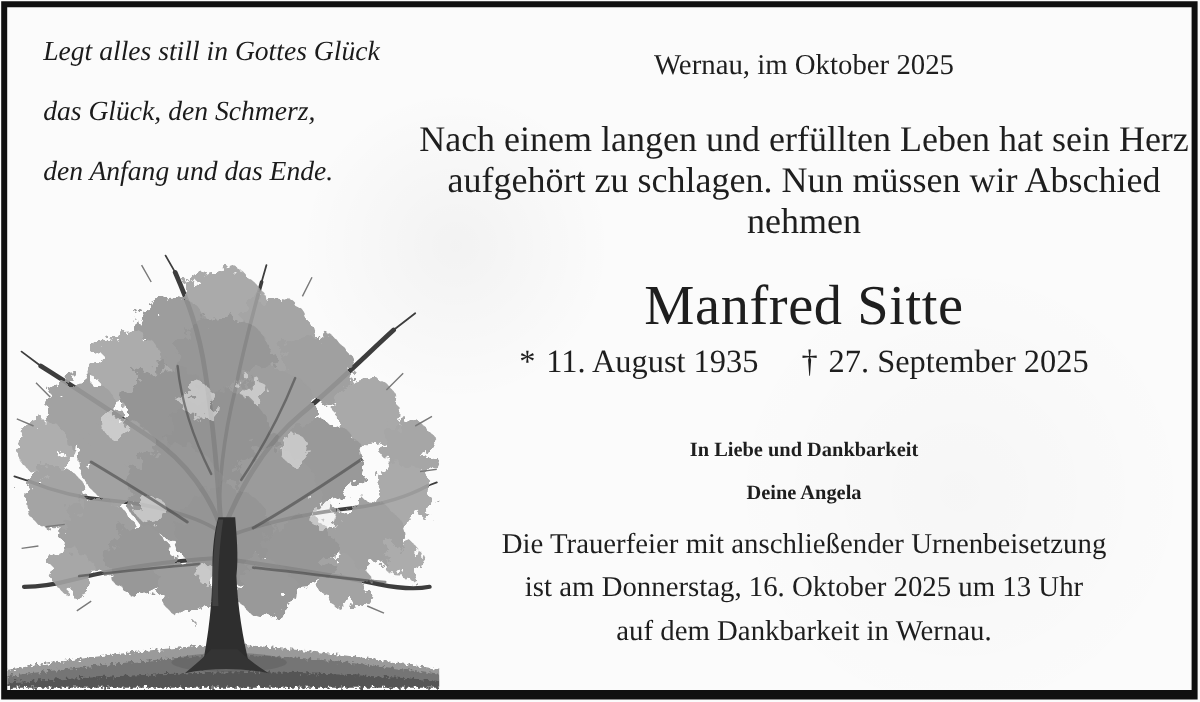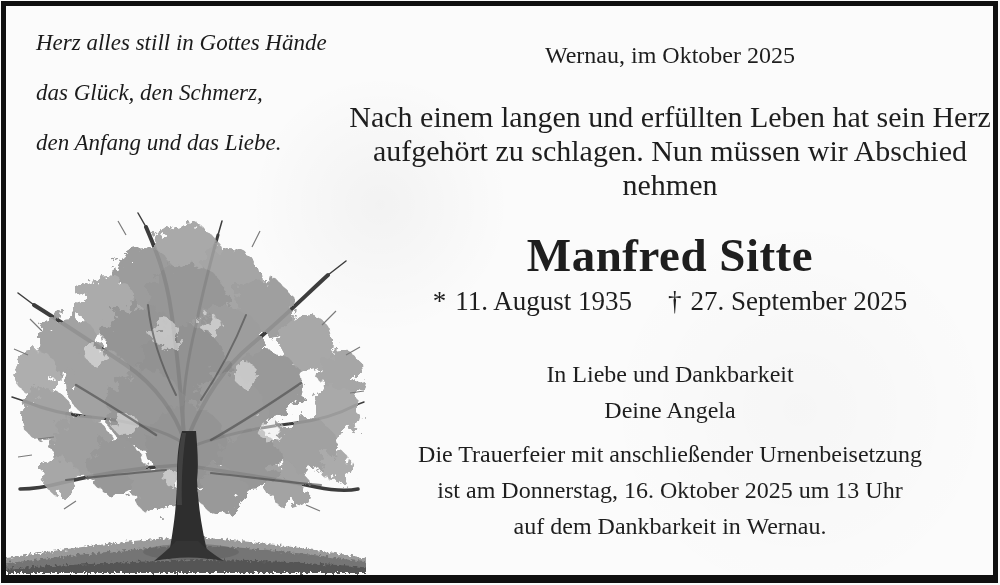--- a/index.html
+++ b/index.html
@@ -28,42 +28,42 @@
     font-style:italic;font-size:23px;line-height:50px;
     color:#1b1b1b;
   }
   
   .col{
     position:absolute;left:348px;top:16px;width:644px;
     text-align:center;
   }
   .dateline{margin-top:26px;font-size:24px;}
   .announcement{margin-top:31px;font-size:30px;line-height:34px;}
-  .name{margin-top:27px;font-size:47px;line-height:52px;font-weight:700;letter-spacing:0.5px;}
+  .name{margin-top:27px;font-size:47px;line-height:52px;font-weight:400;letter-spacing:0.5px;}
   .dates{margin-top:5px;font-size:27px;}
   .dates .sym{margin-right:9px;}
   .dates .death-part{margin-left:36px;}
-  .farewell{margin-top:40px;font-size:24px;line-height:35.5px;}
+  .farewell{margin-top:40px;font-size:17px;line-height:35.5px;font-weight:bold;}
   .funeral{margin-top:16px;font-size:24px;line-height:36px;}
   .funeral{margin-top:8px;}
   
   .tree-wrap{position:absolute;left:6px;top:205px;width:360px;height:370px;}
   .tree-wrap svg{display:block;width:100%;height:100%;}
 </style>
 </head>
 <body>
 
 <div class="ad">
 
   <div class="frame"></div>
 
   <div class="epigraph">
-    <div>Herz alles still in Gottes Hände</div>
+    <div>Legt alles still in Gottes Glück</div>
     <div>das Glück, den Schmerz,</div>
-    <div>den Anfang und das Liebe.</div>
+    <div>den Anfang und das Ende.</div>
   </div>
 
   <div class="tree-wrap">
     <svg viewBox="0 0 360 370" preserveAspectRatio="none">
       <defs>
         <filter id="leafy" x="-30%" y="-30%" width="160%" height="160%">
           <feTurbulence type="fractalNoise" baseFrequency="0.09" numOctaves="4" seed="7" result="n"></feTurbulence>
           <feDisplacementMap in="SourceGraphic" in2="n" scale="24"></feDisplacementMap>
         </filter>
         <filter id="grainy" x="-10%" y="-10%" width="120%" height="120%">

